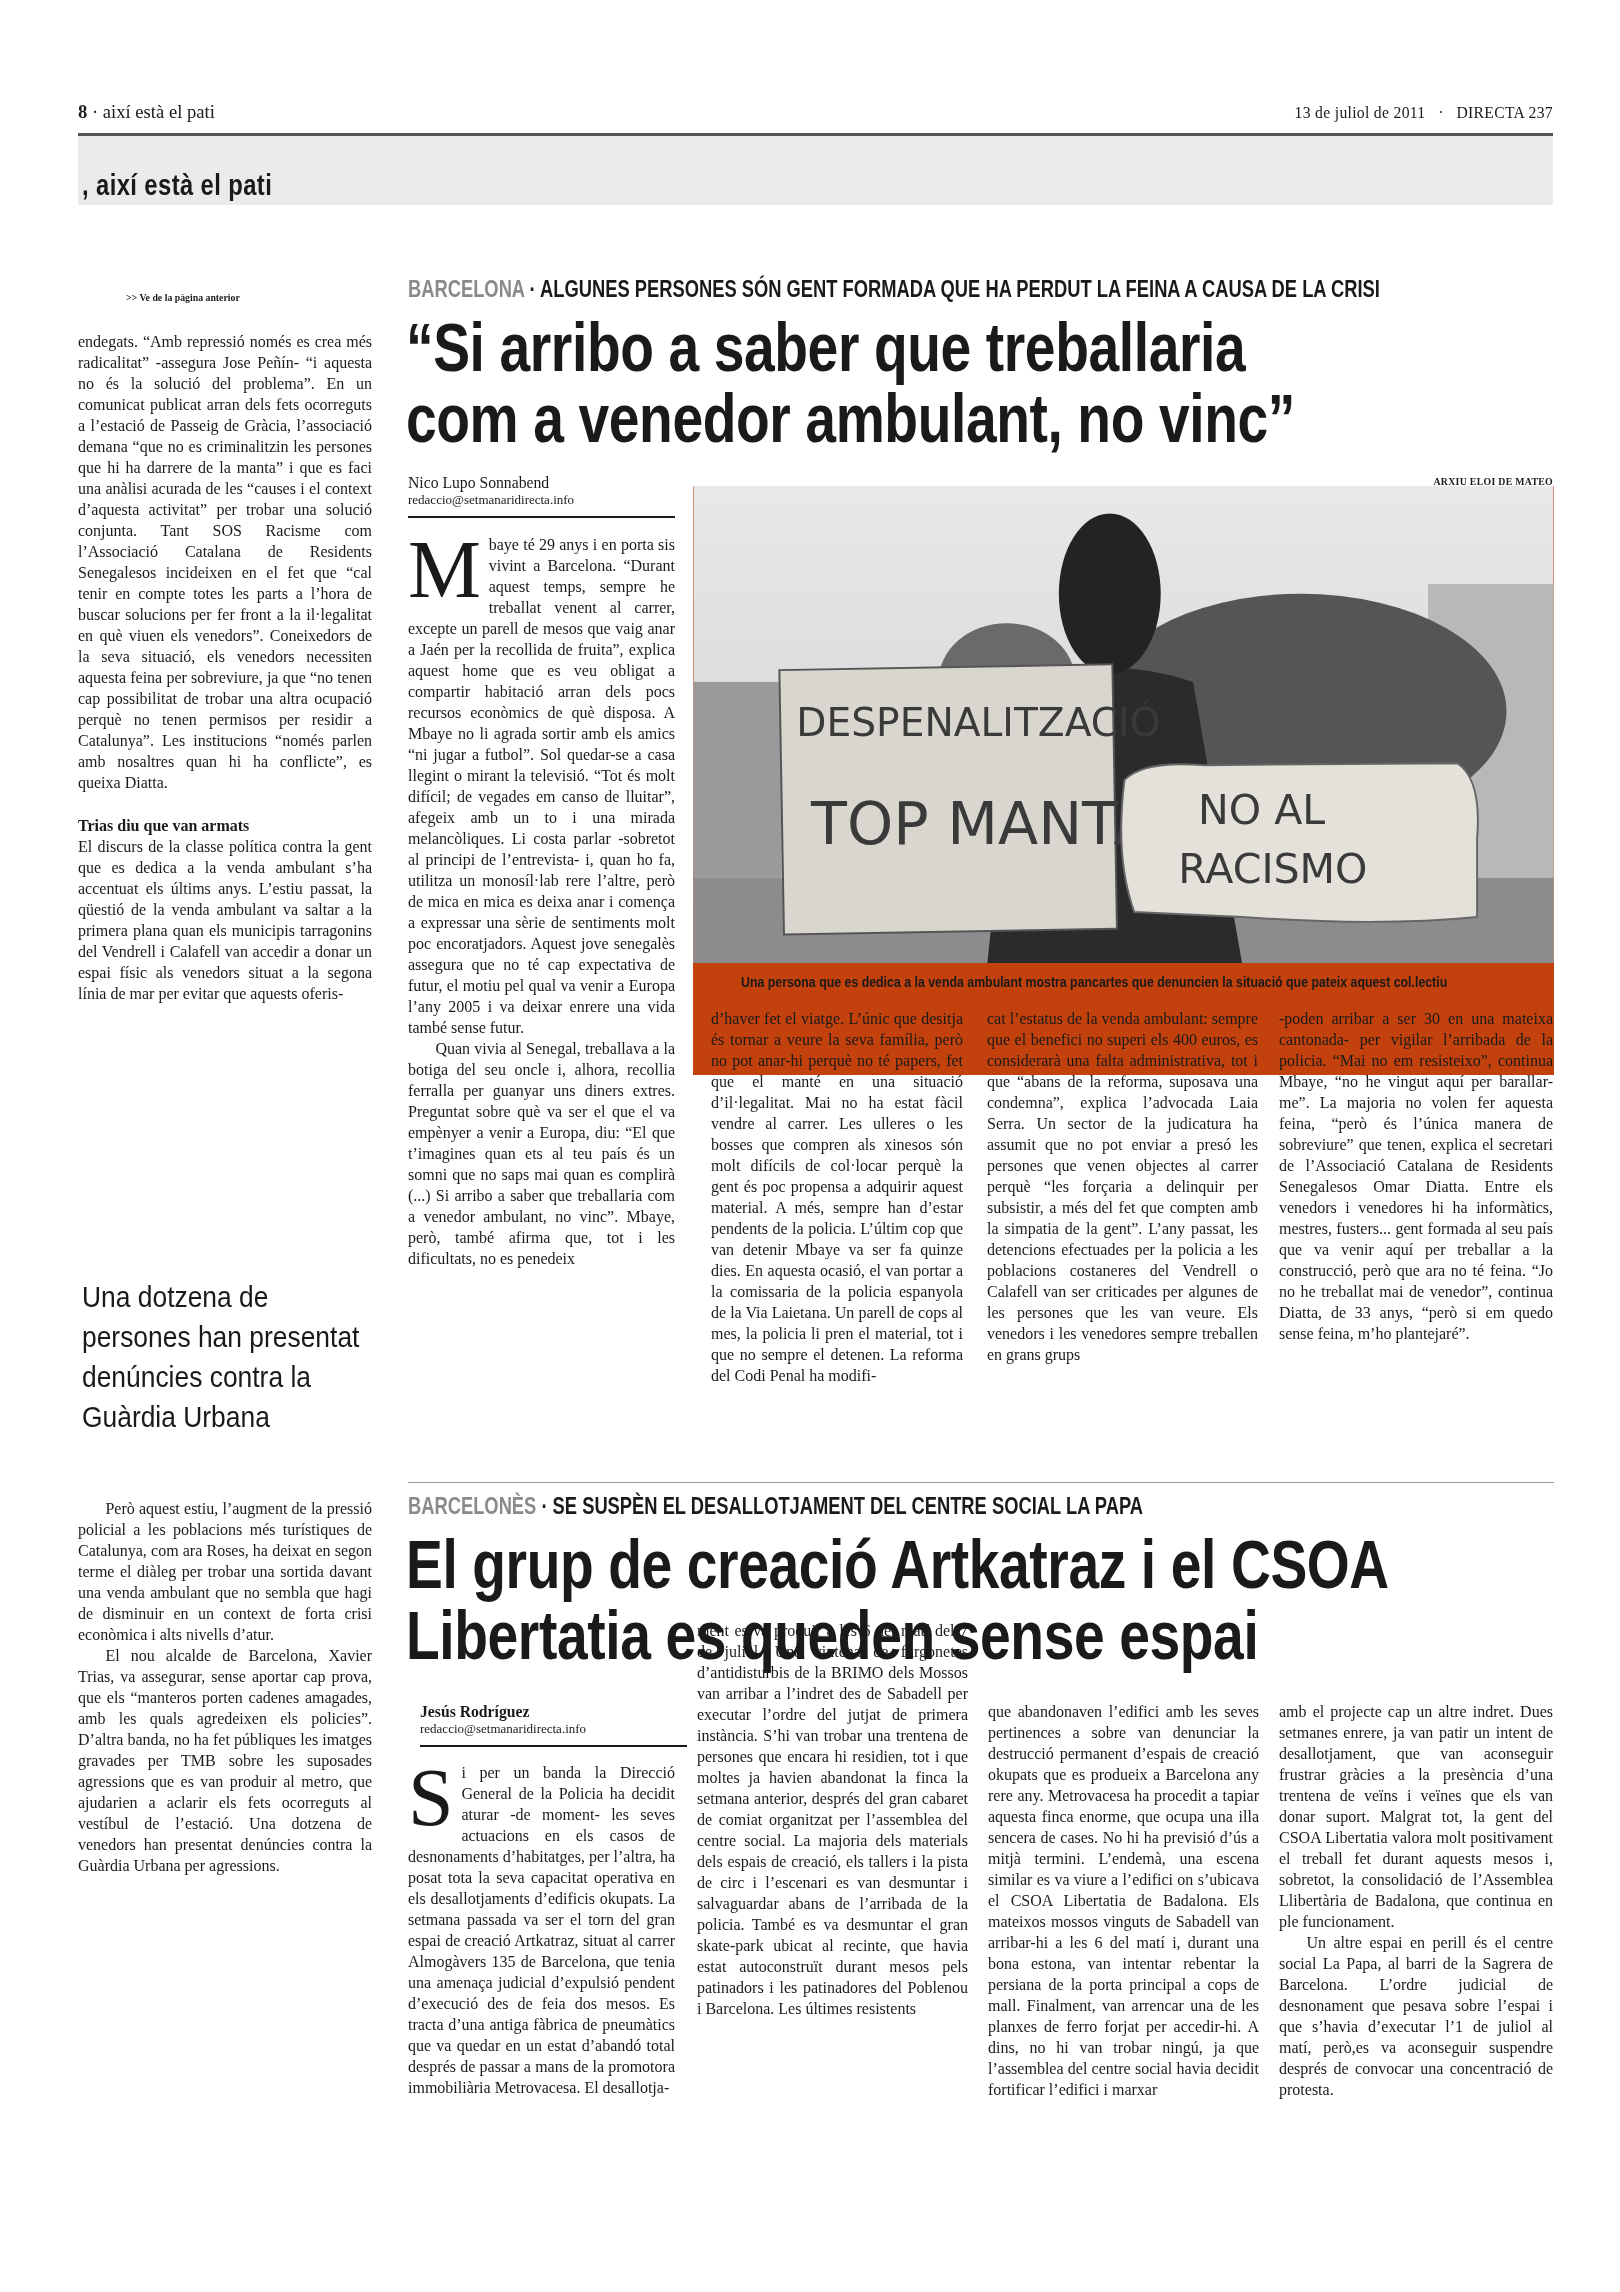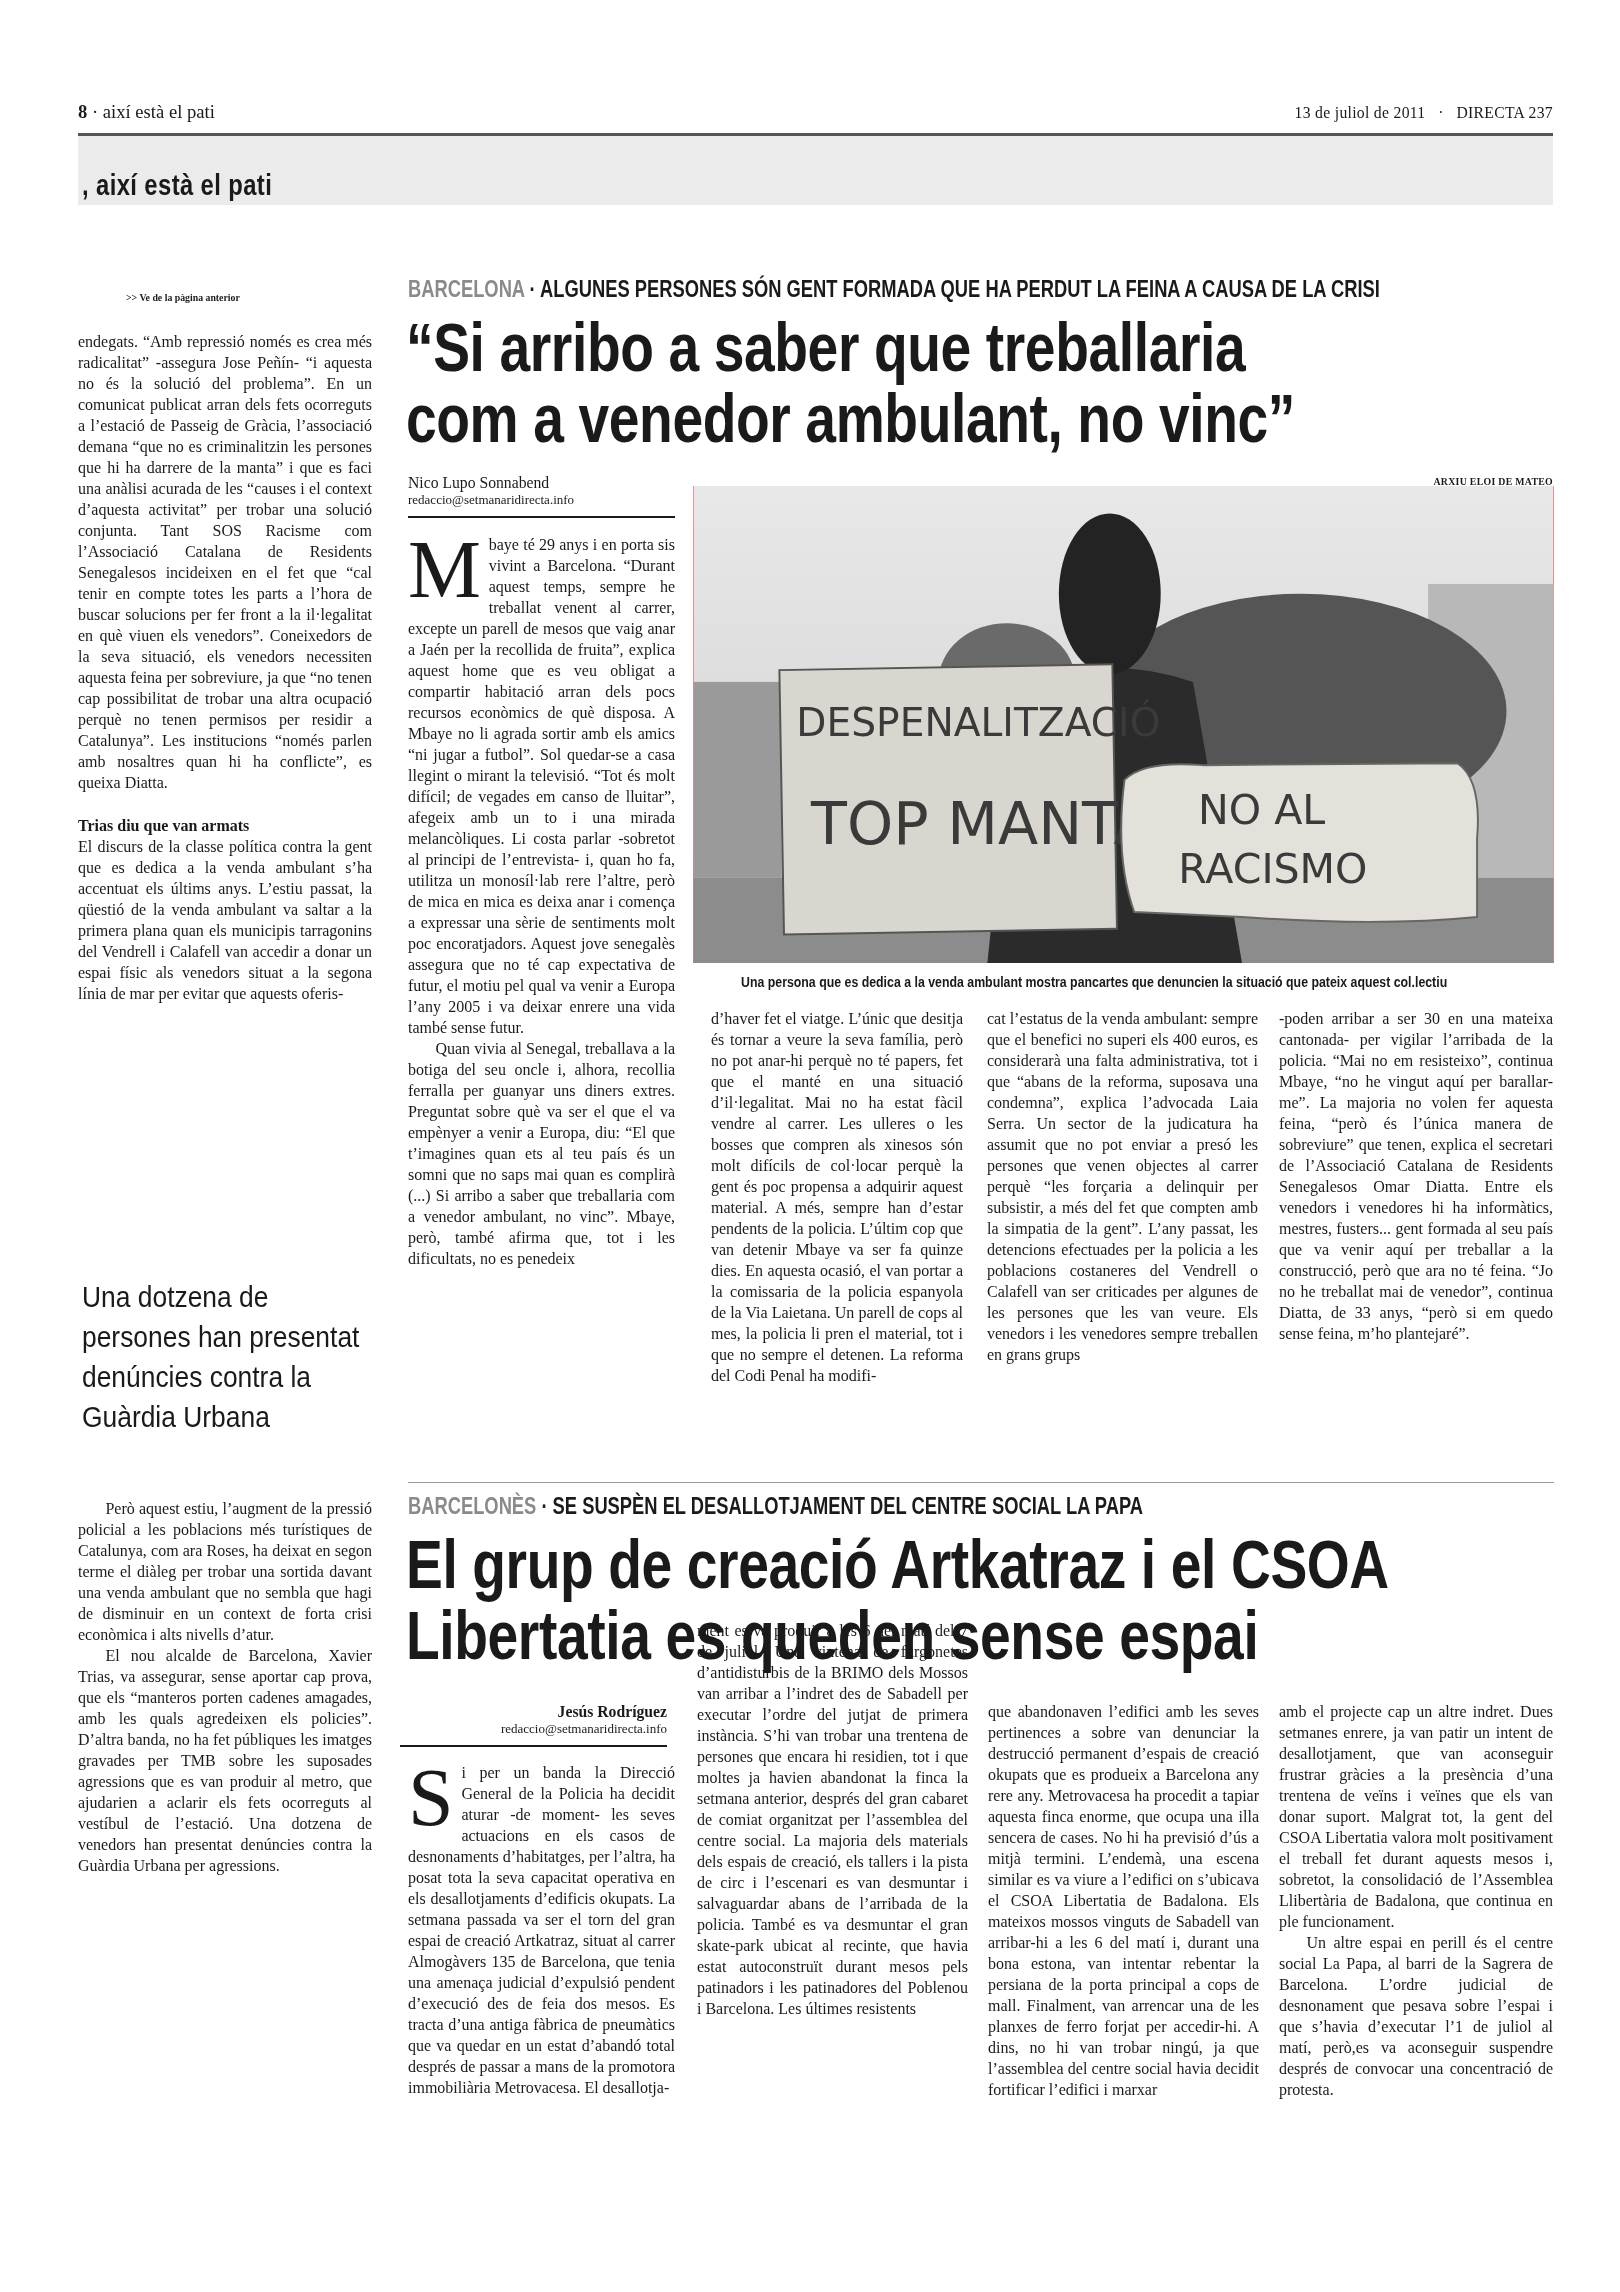--- a/index.html
+++ b/index.html
@@ -34,35 +34,35 @@
   .kicker .place { color: #8a8a8a; }
   .headline { font-family: "Liberation Sans", sans-serif; font-weight: bold; font-size: 69px; line-height: 71px;
               transform: scaleX(0.80); transform-origin: left top; white-space: nowrap; letter-spacing: -0.5px; }
   #kicker-1 { left: 408px; top: 276px; }
   #headline-1 { left: 406px; top: 312px; }
   .byline-name { font-size: 15.7px; }
   .byline-mail { font-size: 13px; margin-top: 0; }
   .byline-rule { height: 2px; background: #1a1a1a; margin-top: 7.8px; }
   #byline-1 { left: 408px; top: 474px; width: 267px; }
   #photo-credit { right: 67px; top: 476px; font-size: 9.8px; font-weight: bold; letter-spacing: 0.3px; }
-  #photo { left: 693px; top: 486px; width: 861px; height: 477px; background: #ef4444; overflow: hidden; }
+  #photo { left: 693px; top: 486px; width: 861px; height: 589px; background: #c2410c; overflow: hidden; }
   #caption { left: 741px; top: 974px; font-family: "Liberation Sans", sans-serif; font-weight: bold; font-size: 14.7px;
              transform: scaleX(0.84); transform-origin: left top; white-space: nowrap; }
 
   #a1-c1 { left: 408px; top: 534px; width: 267px; }
   .dropcap { float: left; font-size: 82px; line-height: 63px; margin: 3.9px 7.8px 0 0; font-family: "Liberation Serif", serif; }
   #a1-c2 { left: 711px; top: 1008px; width: 252px; }
   #a1-c3 { left: 987px; top: 1008px; width: 271px; }
   #a1-c4 { left: 1279px; top: 1008px; width: 274px; }
 
   #divider { left: 408px; top: 1482px; width: 1146px; height: 1px; background: #999; }
   
   #kicker-2 { left: 408px; top: 1493px; }
   #headline-2 { left: 406px; top: 1529px; }
-  #byline-2 { left: 400px; top: 1703px; width: 267px; text-align: right; }
+  #byline-2 { left: 420px; top: 1703px; width: 267px; }
   #byline-2 .byline-name { font-weight: bold; }
   #a2-c1 { left: 408px; top: 1762px; width: 267px; }
   #a2-c2 { left: 697px; top: 1620px; width: 271px; }
   #a2-c3 { left: 988px; top: 1701px; width: 271px; }
   #a2-c4 { left: 1279px; top: 1701px; width: 274px; }
 </style>
 </head>
 <body>
 
 <div class="abs" id="folio-left">

